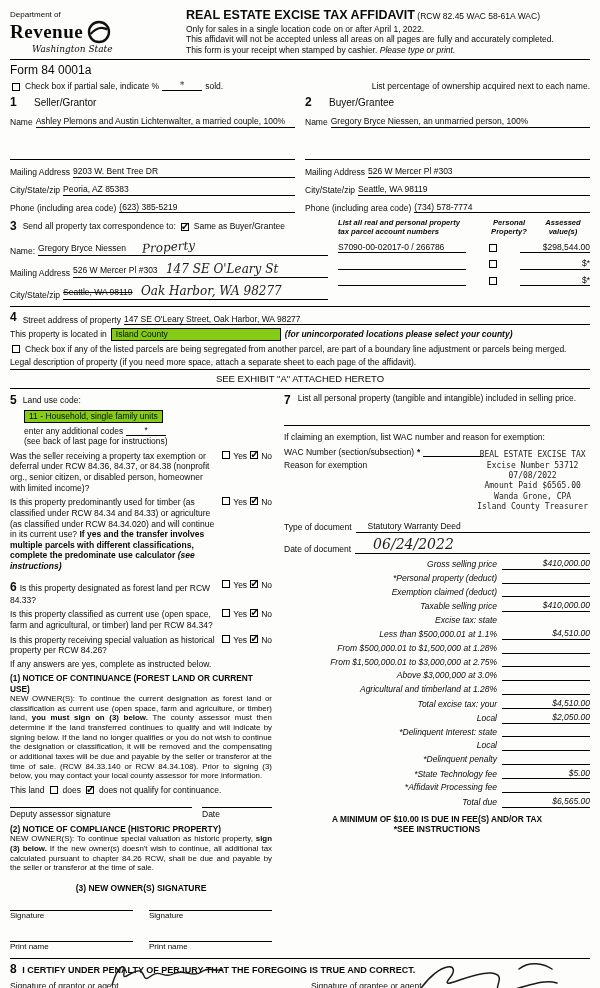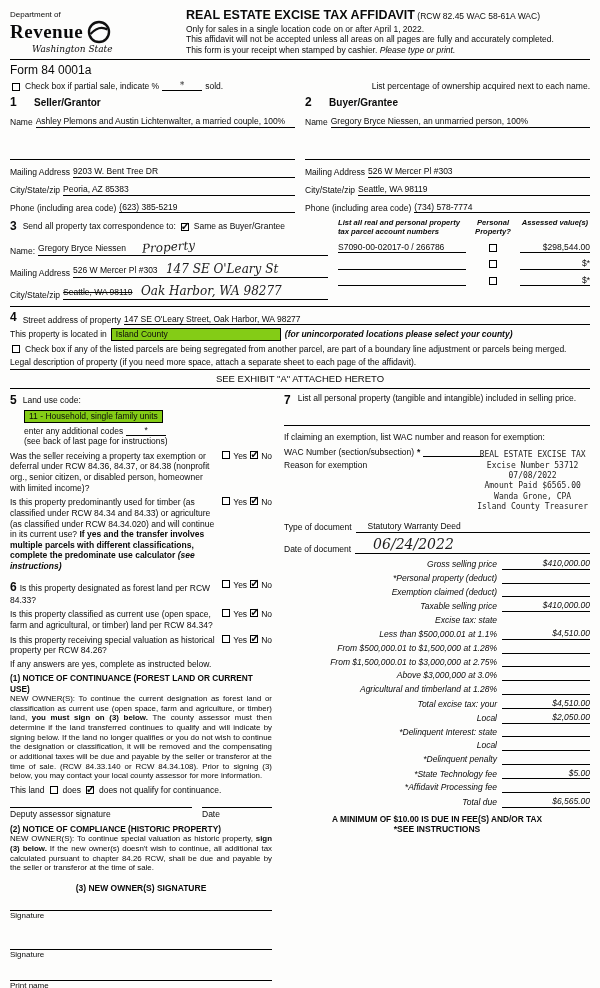--- a/index.html
+++ b/index.html
@@ -14,21 +14,21 @@
   .cb { display:inline-block; width:8px; height:8px; border:1px solid #000; vertical-align:-1px;
         position:relative; margin:0 2px; background:#fff; }
   .cb[data-checked="true"]::after { content:"\2713"; position:absolute; left:-1px; top:-4px;
         font-size:11px; font-weight:bold; color:#111; }
   .uline { border-bottom:1px solid #000; display:inline-block; min-height:10px; vertical-align:bottom; }
   .grow { flex:1 1 auto; }
   .box { border:1px solid #000; padding:0 4px; display:inline-block; background:#84cc16; }
   .hw { font-family:"DejaVu Serif", serif; font-style:italic; color:#1c1c1c; }
   .strike { text-decoration:line-through; }
   .sec-num { font-weight:bold; font-size:12px; margin-right:3px; }
-  .sec-title { font-weight:bold; font-size:10px;padding-left:12px; }
+  .sec-title { font-weight:normal; font-size:10px;padding-left:12px; }
   .flexline { display:flex; align-items:flex-end; gap:3px; }
 
   
   .header { display:flex; gap:8px; border-bottom:1px solid #000; padding-bottom:3px; }
   .logo-block { width:168px; padding-top:4px; }
   .dept-small { font-size:8px; }
   .rev-row { display:flex; align-items:center; gap:4px; }
   .dept-big { font-family:"Liberation Serif", serif; font-weight:bold; font-size:19px; letter-spacing:.5px; }
   .dept-sub { font-family:"DejaVu Serif", serif; font-style:italic; font-size:9px; margin-left:22px; }
   .header-right { flex:1; padding-top:2px; }
@@ -44,21 +44,21 @@
   .party-col { flex:1; min-height:118px; display:flex; flex-direction:column; }
   .field { display:flex; align-items:flex-end; gap:3px; margin-top:6px; }
   .field .lbl { white-space:nowrap; }
   .spacerline { flex:1; border-bottom:1px solid #000; height:11px; margin-top:6px; }
 
   
   .sec3-row { display:flex; gap:10px; margin-top:6px; }
   .sec3-left { width:318px; }
   .parcels { flex:1; }
   .parcel-head { display:flex; gap:4px; font-weight:bold; font-size:7.6px; line-height:1.15;font-style:italic; }
-  .ph1 { width:128px; } .ph2 { width:46px; text-align:center; } .ph3 { flex:1; text-align:center; }
+  .ph1 { width:128px; } .ph2 { width:46px; text-align:center;margin-left:16px; } .ph3 { flex:1; text-align:center; }
   .parcel-row { display:flex; gap:4px; align-items:flex-end; margin-top:5px; }
   .pr-num { width:128px; border-bottom:1px solid #000; min-height:11px; }
   .pr-cb { width:46px; text-align:center; }
   .pr-val { flex:1; border-bottom:1px solid #000; text-align:right; min-height:11px; }
 
   
   .sec4 { border-top:1px solid #000; margin-top:6px; padding-top:3px; }
   .located-row { display:flex; align-items:center; gap:4px; margin-top:3px; }
   .legal-label { margin-top:3px; border-bottom:1px solid #000; padding-bottom:1px; }
   .legal-value { text-align:center; font-size:9.5px; padding:3px 0; border-bottom:1px solid #000; }
@@ -73,21 +73,21 @@
   .landuse-box { margin:2px 0 2px 14px; }
   .small-note { margin-left:14px; }
 
   .notice-title { font-weight:bold; margin-top:4px; font-size:8.3px; }
   .notice-body { text-align:justify; font-size:7.9px; line-height:1.22; }
   .landline { margin-top:4px; }
   .deputy-row { display:flex; gap:10px; margin-top:12px; }
   .deputy-row .dl { flex:1; border-top:1px solid #000; padding-top:1px; }
   .deputy-row .dd { width:70px; border-top:1px solid #000; padding-top:1px; }
   .n3-title { text-align:center; font-weight:bold; margin-top:10px; }
-  .sig-grid { display:flex; gap:16px;flex-direction:column; }
+  .sig-grid { display:flex; gap:16px; }
   .sig-cell { flex:1; }
   .sigline { border-bottom:1px solid #000; height:13px; }
   .siglabel { font-size:8px; }
 
   
   .sec7-blank { border-bottom:1px solid #000; height:14px; margin:4px 0 6px 0; }
   .wac-row { display:flex; align-items:flex-end; gap:3px; margin-top:4px; }
   .reason-zone { position:relative; height:58px; margin-top:3px; }
   .stamp { position:absolute; right:2px; top:-10px; font-family:"DejaVu Sans Mono", monospace;
            font-size:8px; text-align:center; line-height:1.3; color:#222; }

